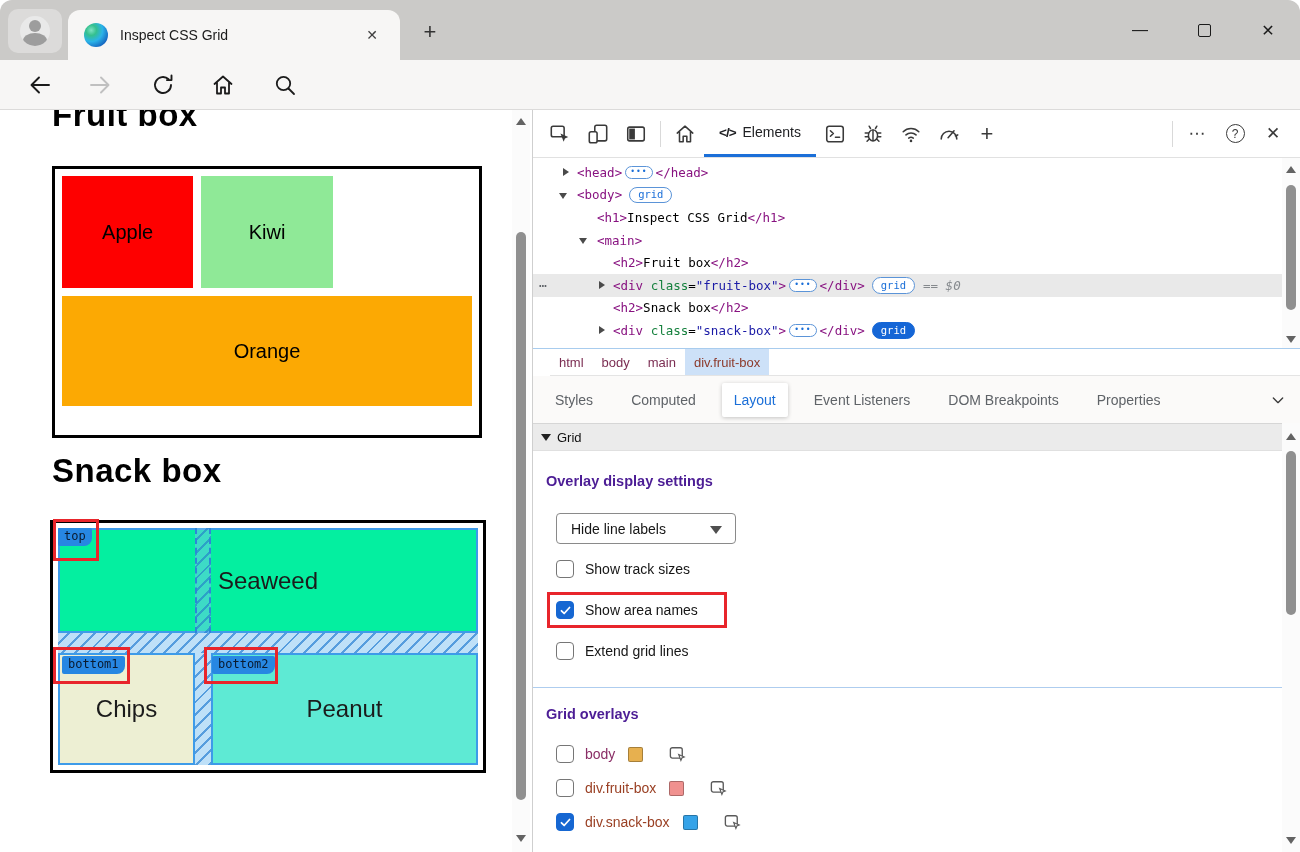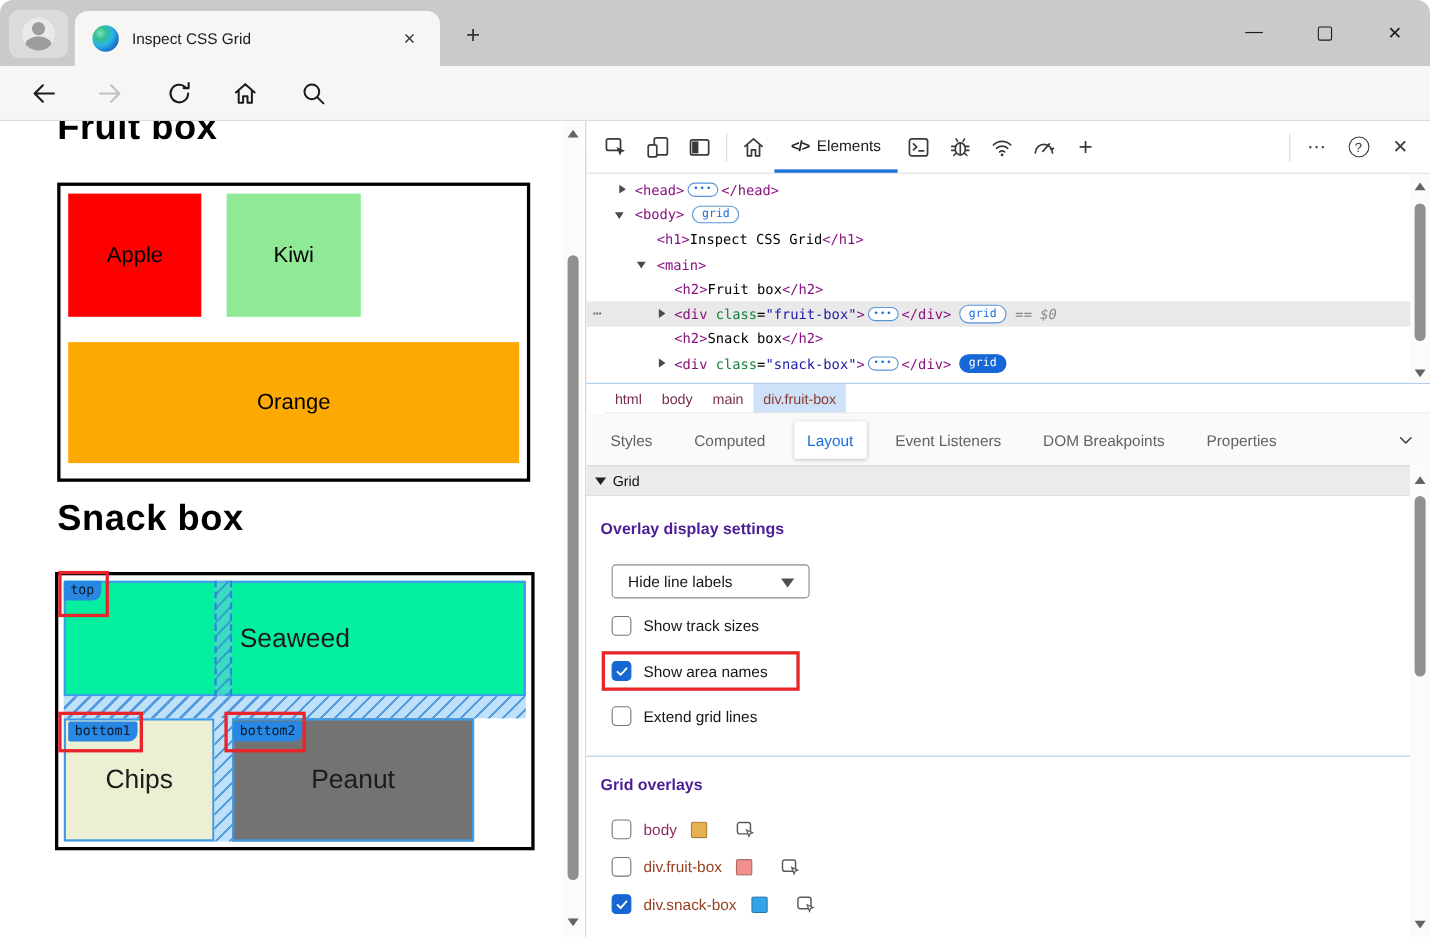--- a/index.html
+++ b/index.html
@@ -34,21 +34,21 @@
 
   
   .content { position:absolute; left:0; top:110px; width:1300px; height:742px; }
   .page { position:absolute; left:0; top:0; width:532px; height:742px; background:#fff; overflow:hidden; }
   .devtools { position:absolute; left:532px; top:0; width:768px; height:742px; background:#fff; border-left:1px solid #cfcfcf; font-size:13px; color:#202124; }
 
   
   .page-h { position:absolute; left:52px; font-size:33px; font-weight:800; color:#000; letter-spacing:0.5px; }
   .fruit-heading { top:-14px; }
   .snack-heading { top:342px; }
-  .fruit-box { position:absolute; left:52px; top:56px; width:430px; height:272px; border:3px solid #000; padding:7px; display:grid; grid-template-columns:1fr 1fr 1fr; grid-template-rows:112px 110px; gap:23px; }
+  .fruit-box { position:absolute; left:52px; top:56px; width:430px; height:272px; border:3px solid #000; padding:7px; display:grid; grid-template-columns:1fr 1fr 1fr; grid-template-rows:112px 110px; gap:8px; }
   .fruit-cell { display:flex; align-items:center; justify-content:center; font-size:20px; color:#000; }
   .fruit-cell.span3 { grid-column:1 / 4; }
   .snack-box { position:absolute; left:50px; top:410px; width:436px; height:253px; border:3px solid #000; }
   .area { position:absolute; border:2px solid #3d9be9; display:flex; align-items:center; justify-content:center; font-size:24px; color:#1b1b1b; }
   .hatch { position:absolute; background:#bee0f8; background-image:repeating-linear-gradient(135deg, rgba(60,140,215,0) 0 7px, rgba(60,140,215,0.8) 7px 9px); }
   .hatch-over { position:absolute; background:rgba(130,195,245,0.45); background-image:repeating-linear-gradient(135deg, rgba(30,115,200,0) 0 7px, rgba(30,115,200,0.55) 7px 9px); border-left:2px dashed #2e86d8; border-right:2px dashed #2e86d8; }
   .area-label { position:absolute; background:#2787e2; color:#0a1a2e; font-family:"DejaVu Sans Mono", monospace; font-size:12px; padding:1px 6px 3px 6px; border-radius:2px 2px 8px 2px; z-index:5; }
   .red-rect { position:absolute; border:3px solid #e8252b; z-index:6; }
 
   
@@ -199,21 +199,21 @@
       <div class="snack-box">
         <div class="area" style="left:5px; top:5px; width:420px; height:105px; background:#04efa0;">
           <span>Seaweed</span>
         </div>
         <div class="hatch-over" style="left:142px; top:5px; width:16px; height:105px;"></div>
         <div class="hatch" style="left:5px; top:110px; width:420px; height:20px;"></div>
         <div class="area" style="left:5px; top:130px; width:137px; height:112px; background:#edefd3;">
           <span>Chips</span>
         </div>
         <div class="hatch" style="left:142px; top:130px; width:16px; height:112px;"></div>
-        <div class="area" style="left:158px; top:130px; width:220px; height:112px; background:#737373;">
+        <div class="area" style="left:158px; top:130px; width:267px; height:112px; background:#5eead4;">
           <span>Peanut</span>
         </div>
 
         <div class="area-label" style="left:5px; top:5px;">top</div>
         <div class="area-label" style="left:9px; top:133px;">bottom1</div>
         <div class="area-label" style="left:159px; top:133px;">bottom2</div>
 
         <div class="red-rect" style="left:0px; top:-4px; width:46px; height:42px;"></div>
         <div class="red-rect" style="left:0px; top:124px; width:77px; height:37px;"></div>
         <div class="red-rect" style="left:151px; top:124px; width:74px; height:37px;"></div>

